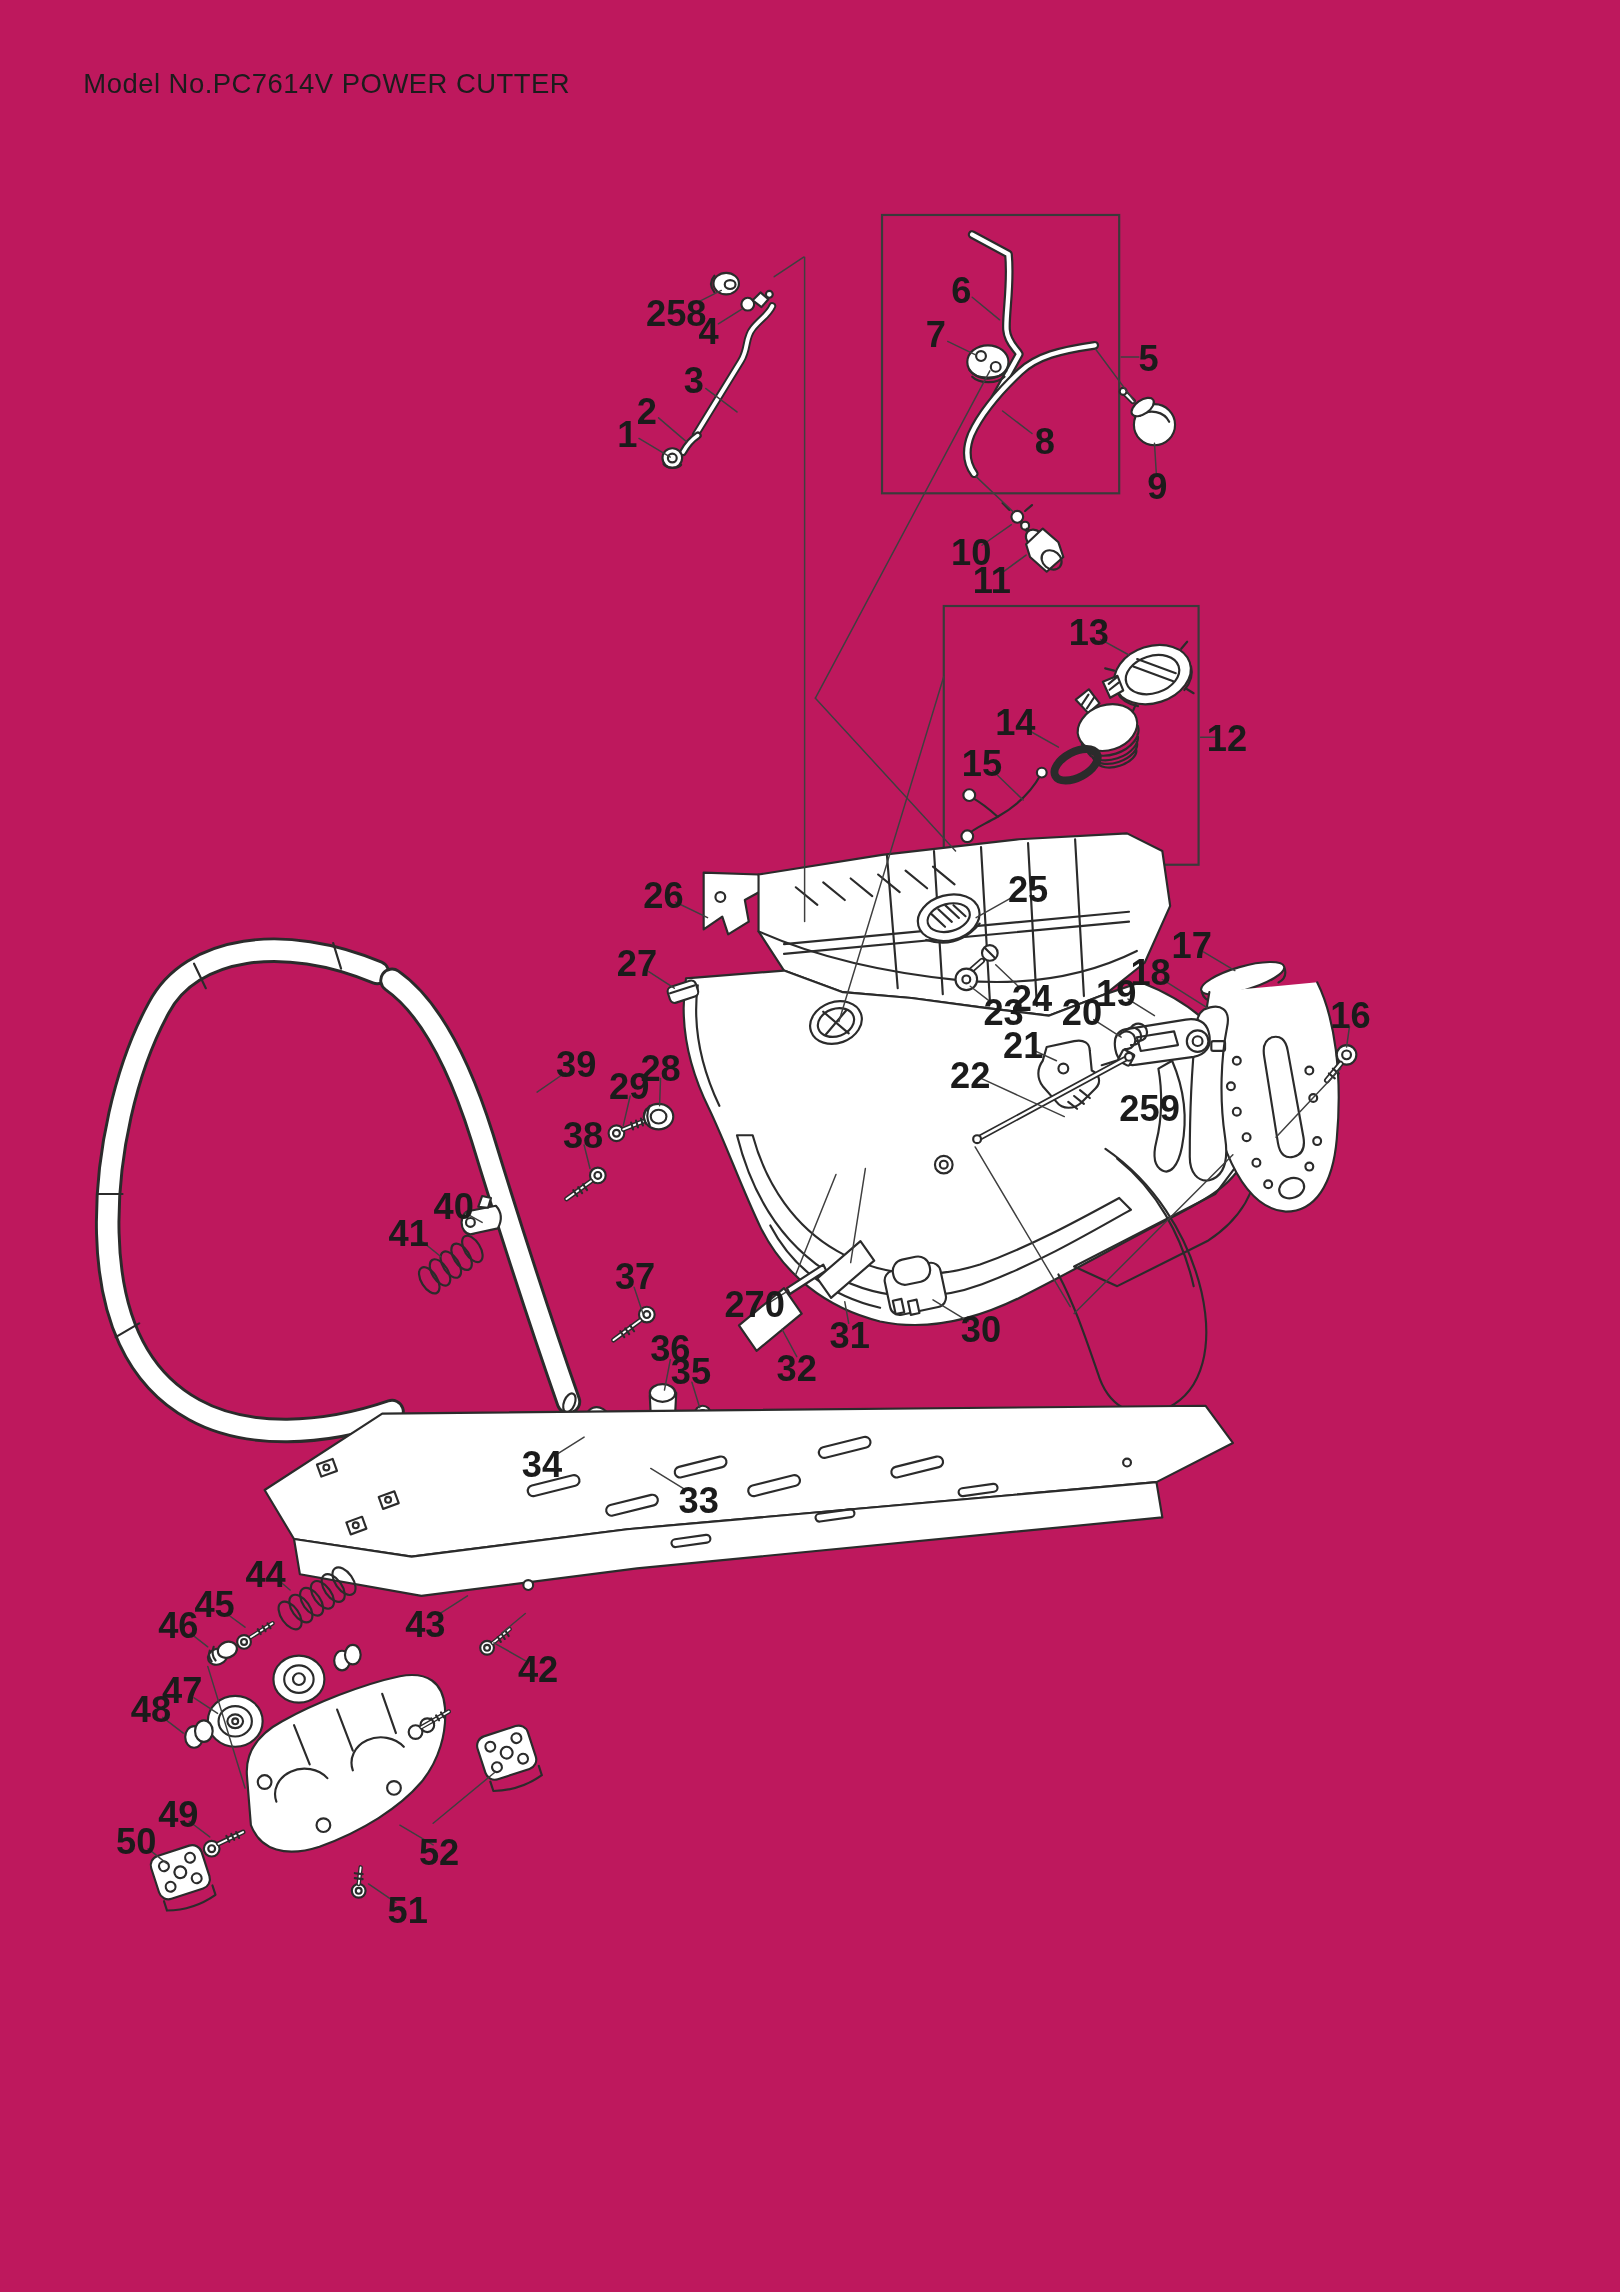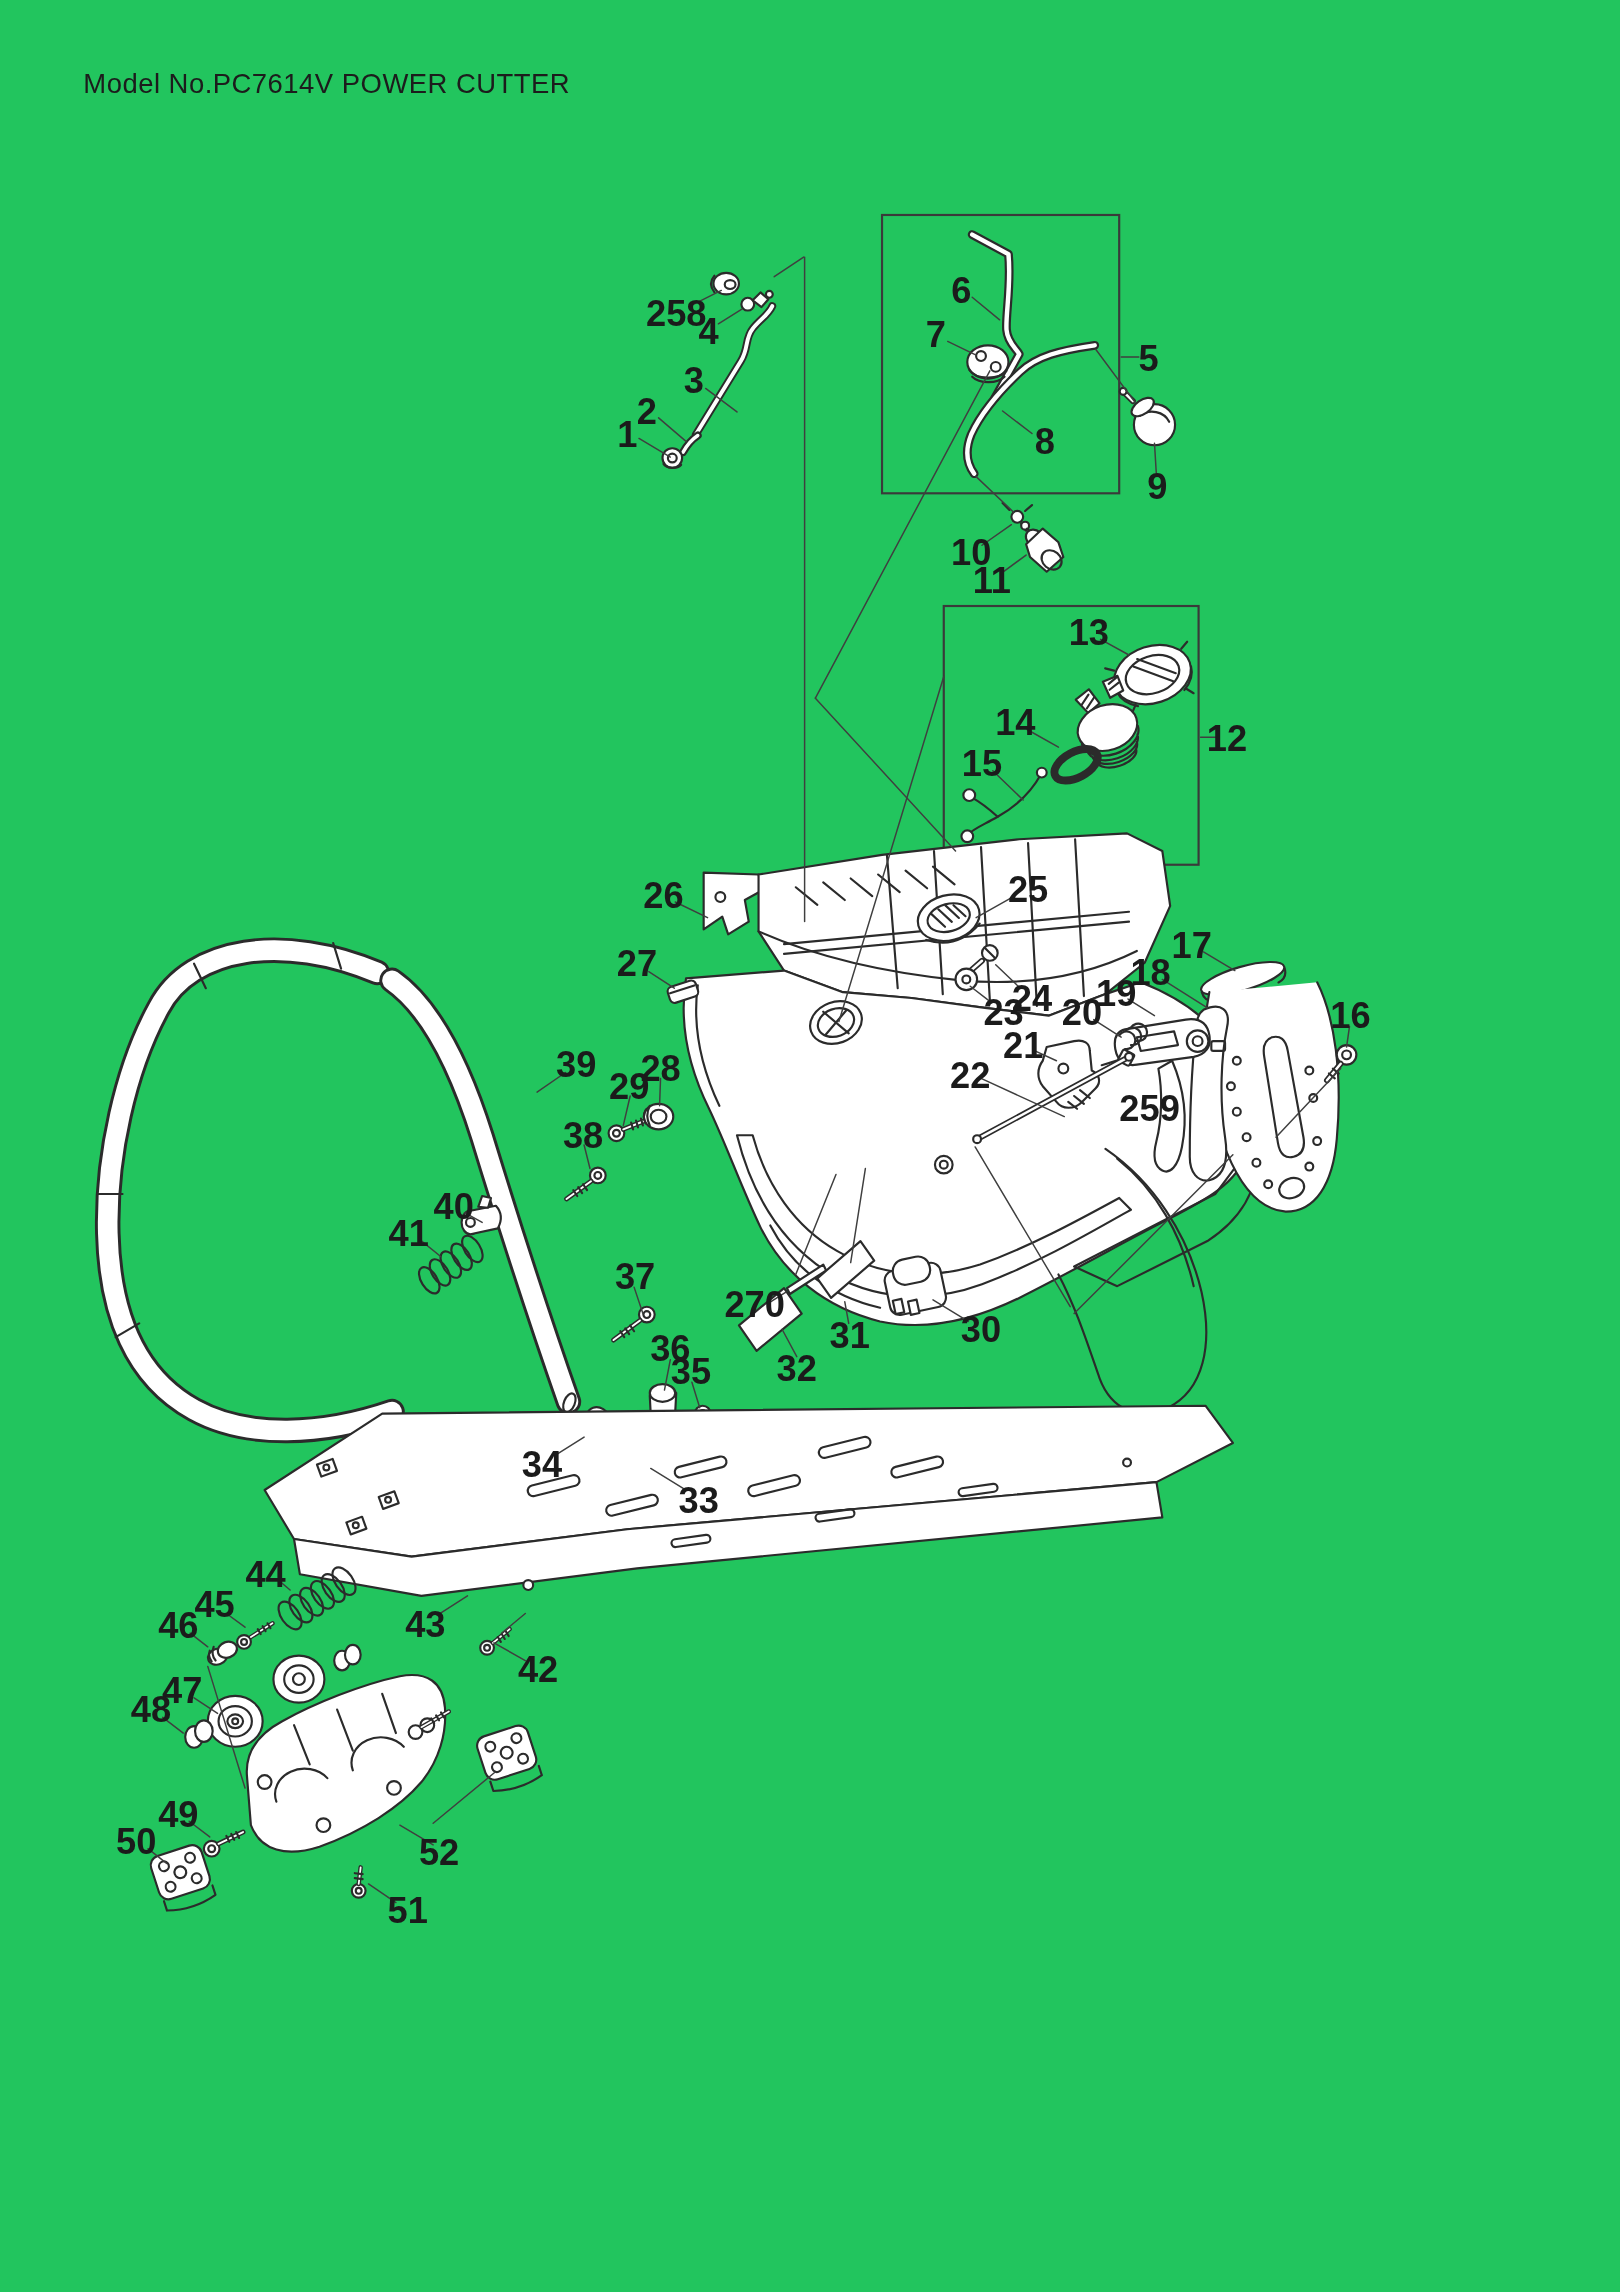--- a/index.html
+++ b/index.html
@@ -1,16 +1,16 @@
 <!DOCTYPE html>
 <html><head>
 <meta charset="utf-8">
 <style>
   html,body{margin:0;padding:0;background:#ffffff;}
-  .stage{position:relative;width:1620px;height:2293px;background:#22c55e;overflow:hidden;
+  .stage{position:relative;width:1620px;height:2293px;background:#be185d;overflow:hidden;
          font-family:"Liberation Sans",sans-serif;}
   svg{display:block}
   .title-text{font-family:"Liberation Sans",sans-serif;font-size:28px;font-weight:400;fill:#1c1c1c;letter-spacing:.5px}
   .plbl{font-family:"Liberation Sans",sans-serif;font-size:37px;font-weight:600;fill:#1b1b1b;text-anchor:middle}
   .pbox{fill:none;stroke:#3a3a3a;stroke-width:2.2}
   .leader{stroke:#3f3f3f;stroke-width:1.5;fill:none;stroke-linecap:round}
   .pt{stroke:#2b2b2b;stroke-width:2.2;fill:none;stroke-linecap:round;stroke-linejoin:round}
   .ptw{stroke:#2b2b2b;stroke-width:2.2;fill:#ffffff;stroke-linecap:round;stroke-linejoin:round}
   .tA{stroke:#2b2b2b;fill:none;stroke-linecap:round;stroke-linejoin:round}
   .tW{stroke:#ffffff;fill:none;stroke-linecap:round;stroke-linejoin:round}

